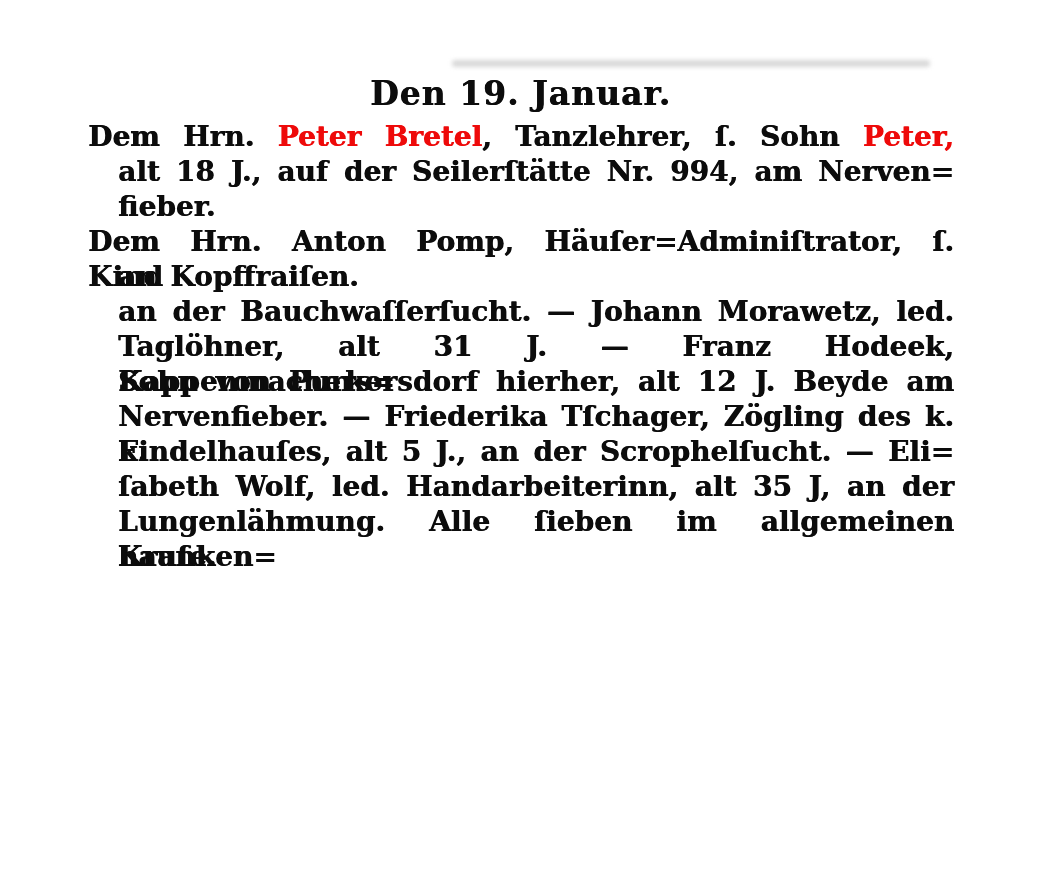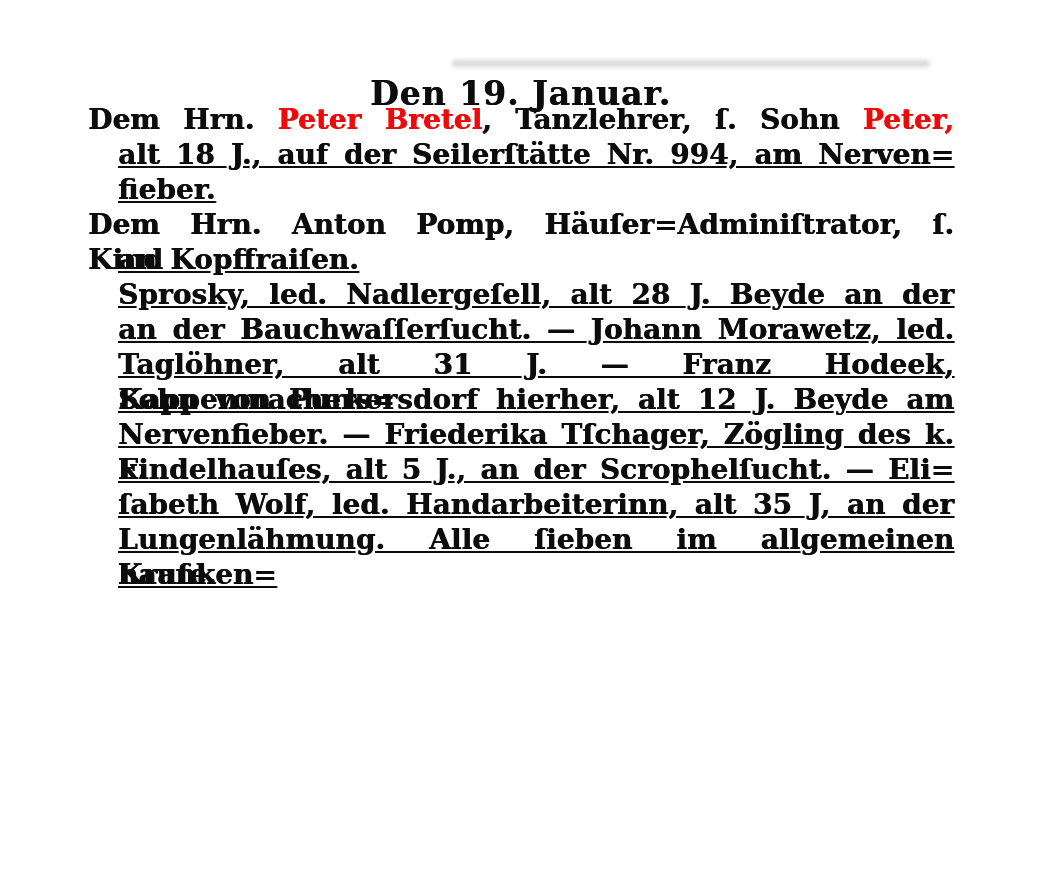--- a/index.html
+++ b/index.html
@@ -16,49 +16,48 @@
   .page{position:relative;width:1041px;height:793px;background:var(--paper);overflow:hidden;}
   .smudge{
     position:absolute;left:452px;top:60px;width:478px;height:7px;
     background:#b3b3b3;filter:blur(2px);opacity:.5;border-radius:3px;
   }
   .heading{
     position:absolute;top:74px;left:0;width:100%;margin:0;
     text-align:center;font-size:33px;font-weight:bold;color:var(--ink);
     letter-spacing:1px;text-shadow:0.6px 0 0 currentColor;
   }
-  .entries{position:absolute;top:102px;left:88px;width:866px;}
+  .entries{position:absolute;top:119px;left:88px;width:866px;}
   .entry{margin:0;}
   .line{
     font-size:28px;font-weight:bold;color:var(--ink);
     line-height:35px;height:35px;word-spacing:4px;
     text-shadow:0.6px 0 0 currentColor;
   }
-  .line.indent{padding-left:30px;text-decoration:underline;}
+  .line.indent{padding-left:30px;}
   .line.justify{text-align:justify;text-align-last:justify;}
   .red{color:var(--highlight);}
 </style>
 </head>
 <body>
 
 <div class="page">
   <div class="smudge"></div>
   <h1 class="heading">Den 19. Januar.</h1>
   <div class="entries" id="entries">
       <div class="entry">
         <div class="line justify"><span>Dem Hrn. </span><span class="red">Peter Bretel</span><span>, Tanzlehrer, ſ. Sohn </span><span class="red">Peter,</span></div>
         <div class="line indent justify"><span>alt 18 J., auf der Seilerſtätte Nr. 994, am Nerven=</span></div>
         <div class="line indent"><span>fieber.</span></div>
       </div>
       <div class="entry">
         <div class="line justify"><span>Dem Hrn. Anton Pomp, Häuſer=Adminiſtrator, ſ. Kind</span></div>
         <div class="line indent"><span>an Kopffraiſen.</span></div>
       </div>
       <div class="entry">
-        <div class="line indent justify"><span>Sprosky, led. Nadlergeſell, alt 28 J. Beyde an der</span></div>
         <div class="line indent justify"><span>an der Bauchwaſſerſucht. — Johann Morawetz, led.</span></div>
         <div class="line indent justify"><span>Taglöhner, alt 31 J. — Franz Hodeek, Kappenmachers=</span></div>
         <div class="line indent justify"><span>Sohn von Purkersdorf hierher, alt 12 J. Beyde am</span></div>
         <div class="line indent justify"><span>Nervenfieber. — Friederika Tſchager, Zögling des k. k.</span></div>
         <div class="line indent justify"><span>Findelhauſes, alt 5 J., an der Scrophelſucht. — Eli=</span></div>
         <div class="line indent justify"><span>ſabeth Wolf, led. Handarbeiterinn, alt 35 J, an der</span></div>
         <div class="line indent justify"><span>Lungenlähmung. Alle ſieben im allgemeinen Kranken=</span></div>
         <div class="line indent"><span>hauſe.</span></div>
       </div>
     </div>

